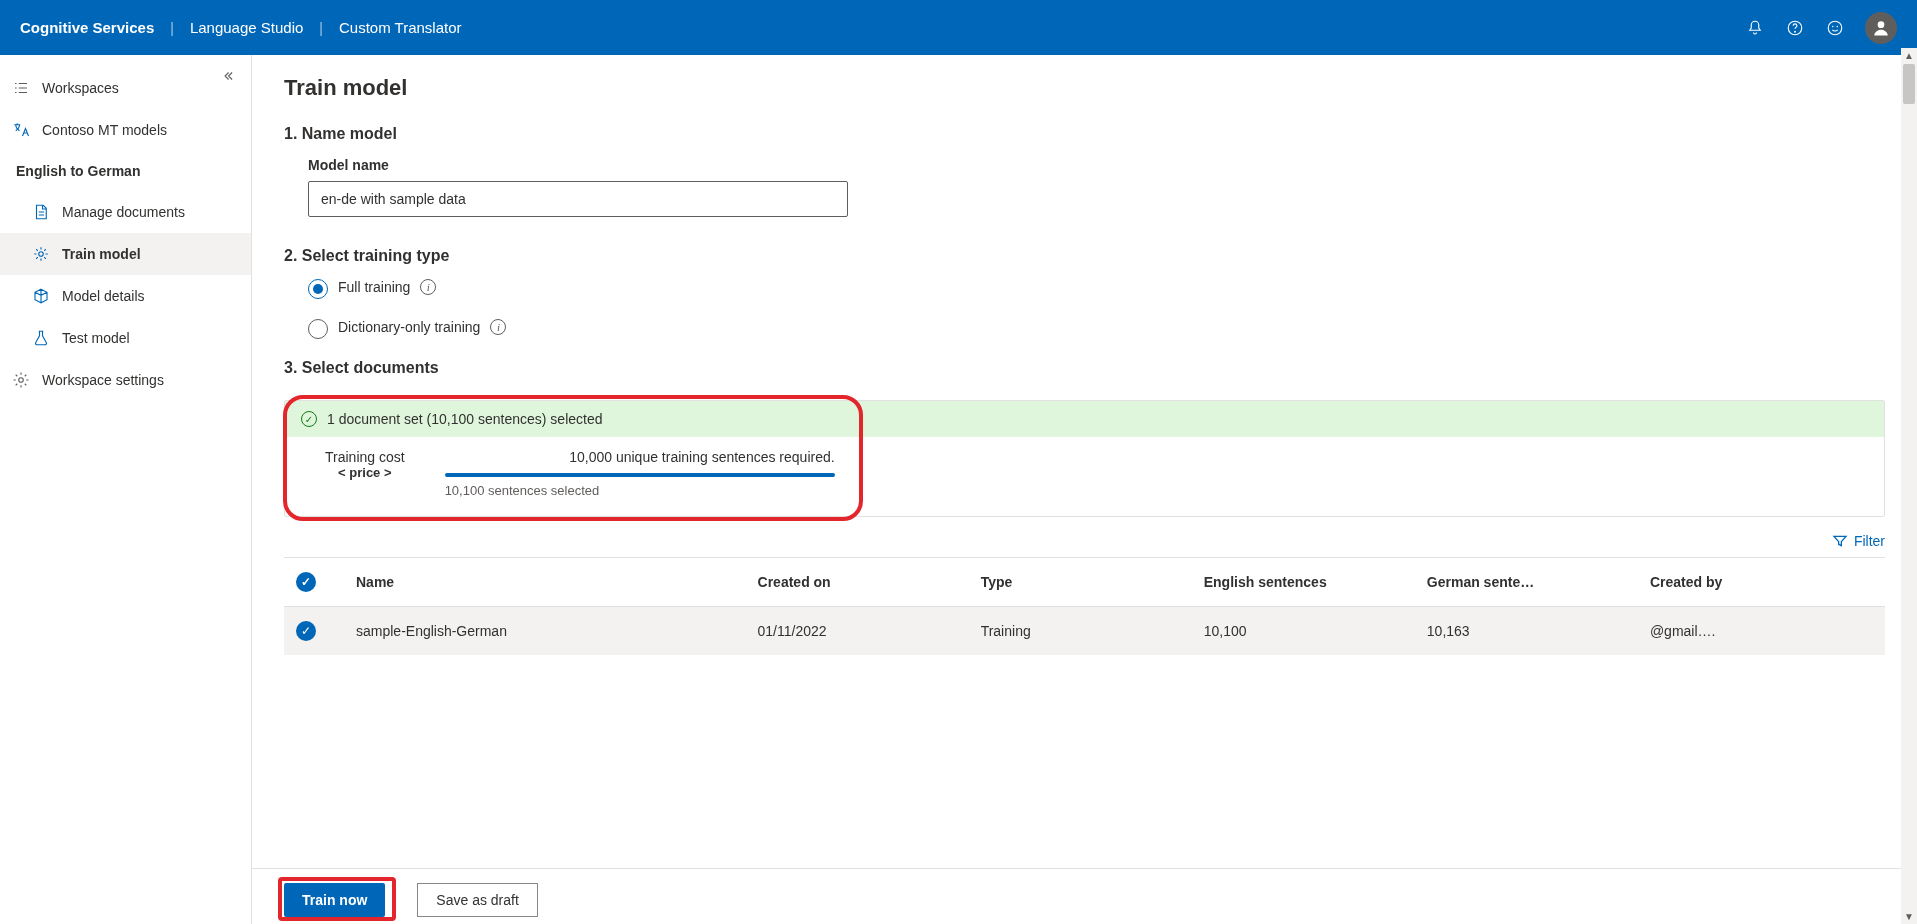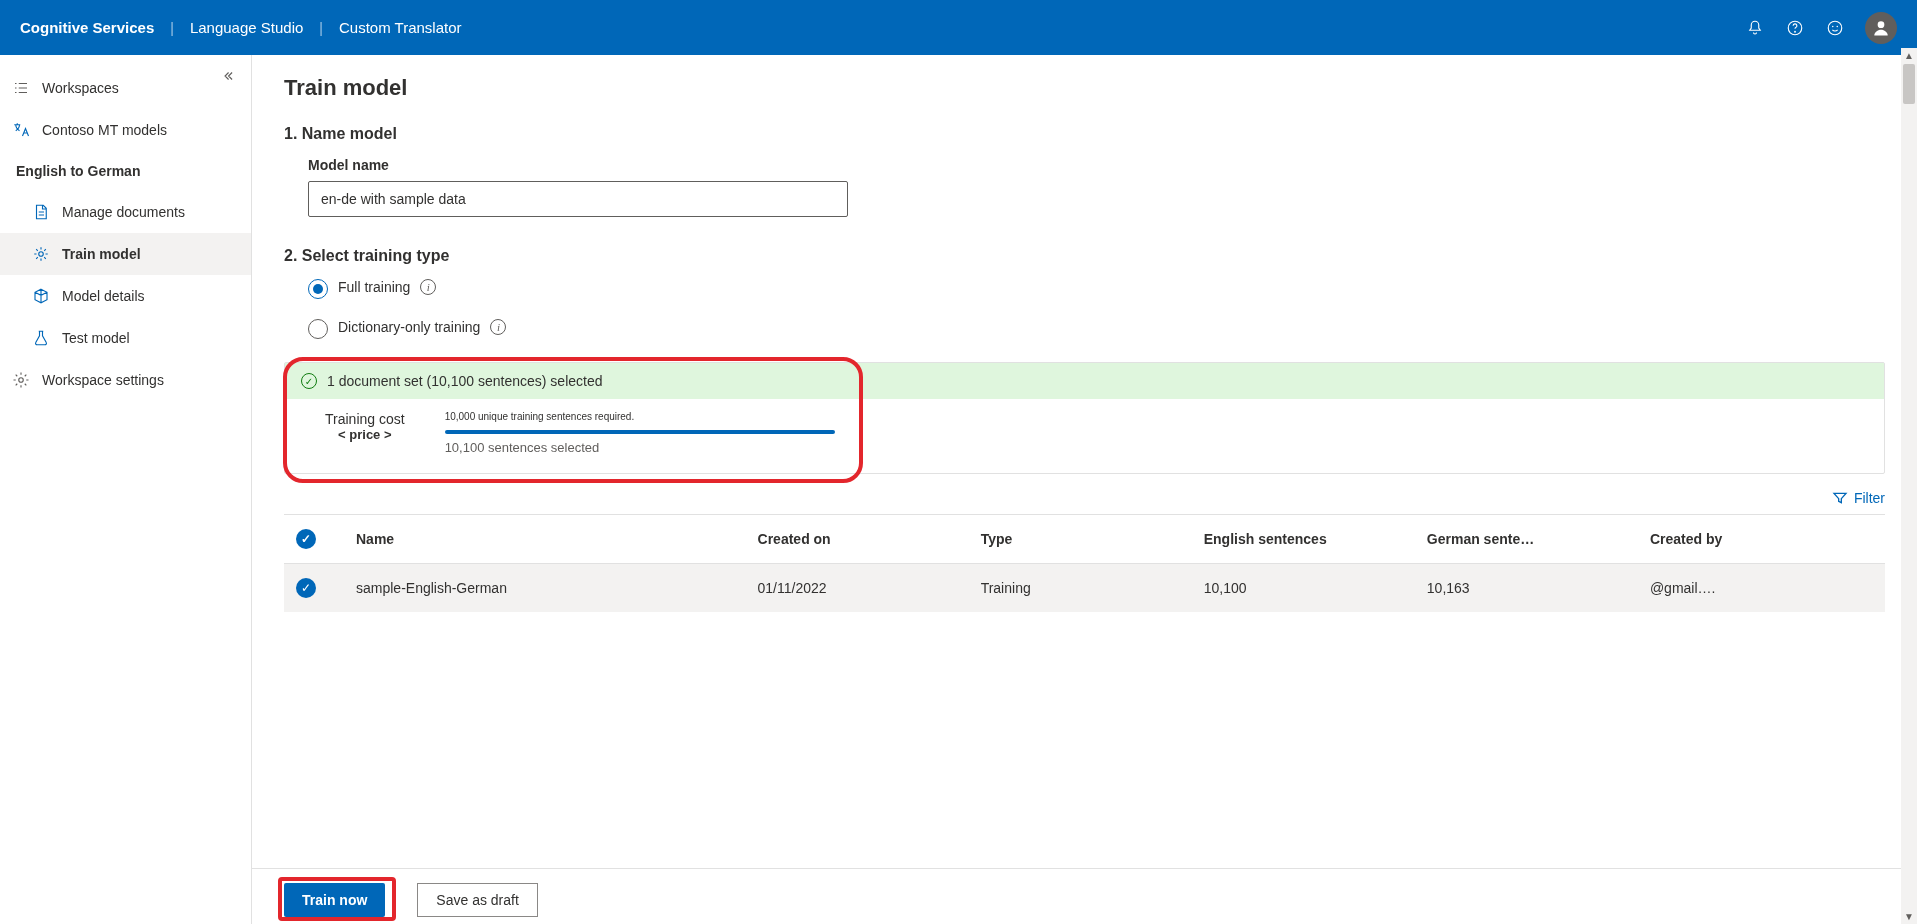--- a/index.html
+++ b/index.html
@@ -106,21 +106,21 @@
       width: 16px; height: 16px; border-radius:50%;
       border: 1.5px solid #107C10; display: flex; align-items: center; justify-content: center;
     }
     .check-circle::after { content:"✓"; font-size:10px; color:#107C10; }
     .selection-body {
       display: flex; padding: 12px 16px 18px 40px; gap: 40px;
     }
     .cost-label { text-align: center; font-size: 14px; }
     .cost-label .price { font-weight: 700; font-size: 13px; }
     .progress-col { flex: 1; max-width: 390px; }
-    .progress-req { font-size: 10px; margin-bottom: 8px; }
+    .progress-req { font-size: 14px; margin-bottom: 8px; text-align: right; }
     .progress-bar { height: 4px; background: #0067B8; border-radius: 2px; margin-bottom: 6px; }
     .progress-sel { font-size: 13px; color: #605E5C; }
     .highlight-red {
       position: absolute; border: 4px solid #E3262C; border-radius: 20px;
       pointer-events: none;
     }
     .filter-row {
       display: flex; justify-content: flex-end; margin-bottom: 8px;
     }
     .filter-btn {
@@ -301,20 +301,21 @@
       <div class="radio selected"></div>
       <span>Full training</span>
       <span class="info-icon">i</span>
     </div>
     <div class="radio-row">
       <div class="radio"></div>
       <span>Dictionary-only training</span>
       <span class="info-icon">i</span>
     </div>
 
+    <h2 class="step-title">3. Select documents</h2>
 
     <div class="selection-box">
       <div class="selection-header">
         <span class="check-circle"></span>
         <span>1 document set (10,100 sentences) selected</span>
       </div>
       <div class="selection-body">
         <div class="cost-label">
           <div>Training cost</div>
           <div class="price">&lt; price &gt;</div>

